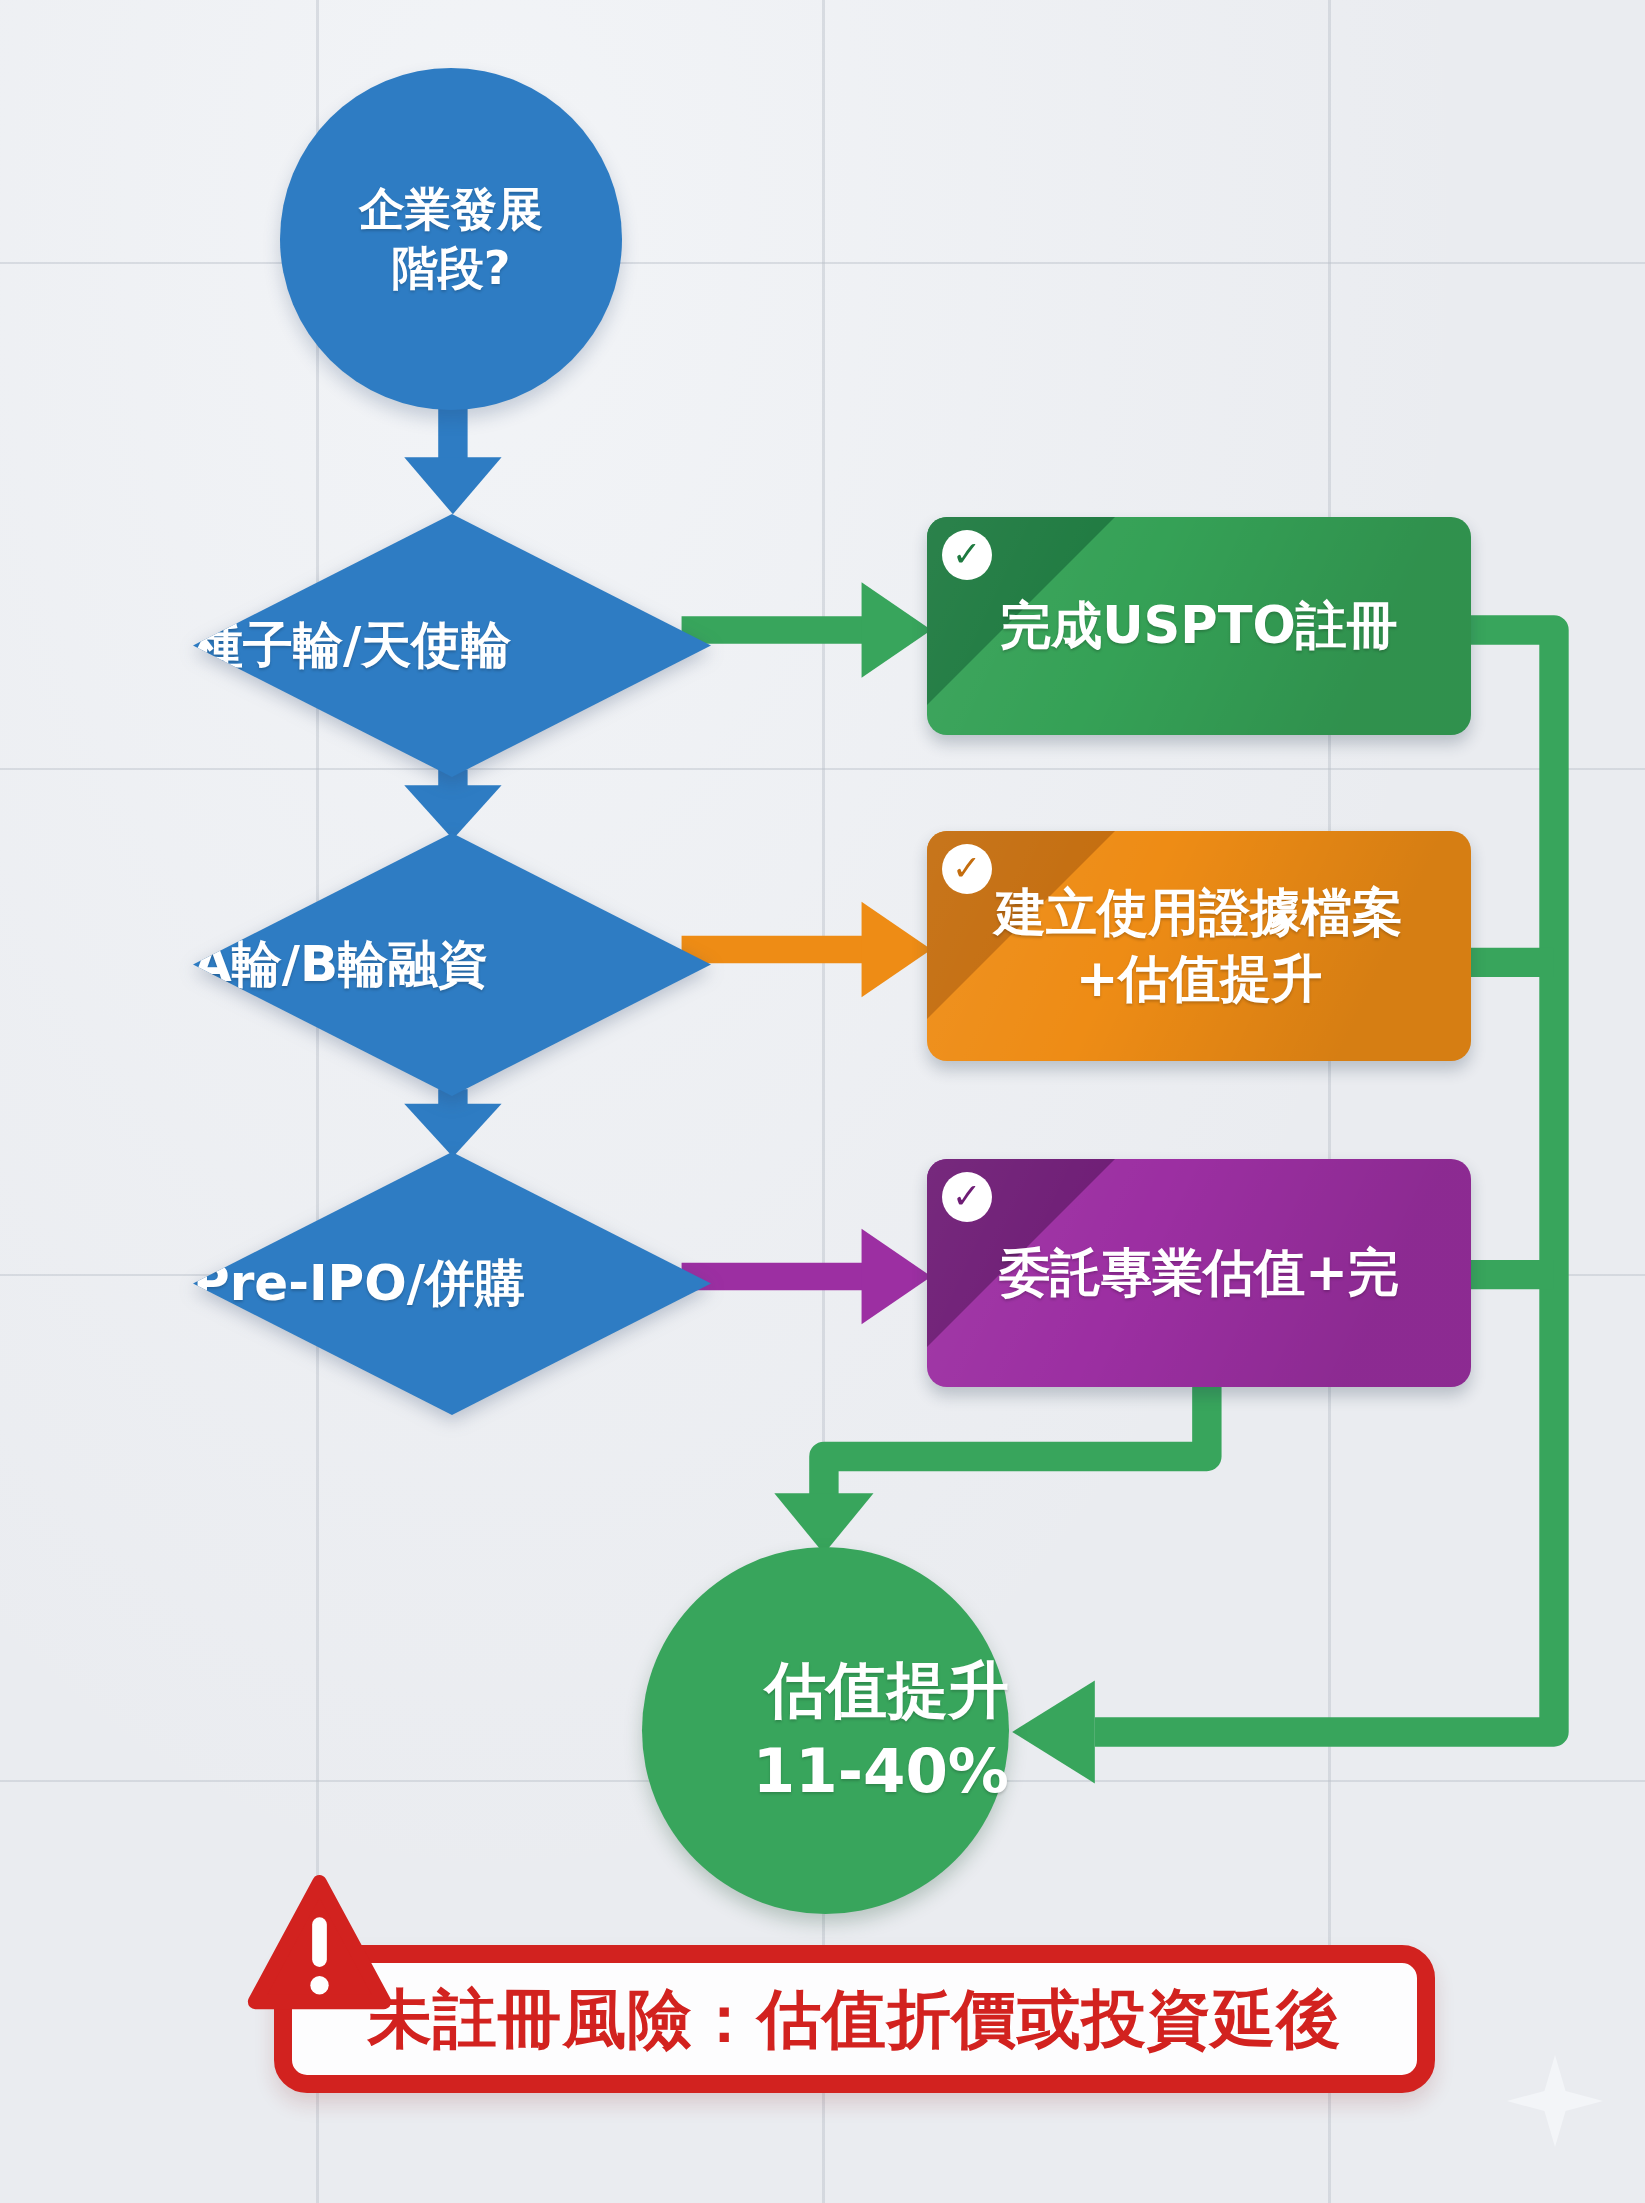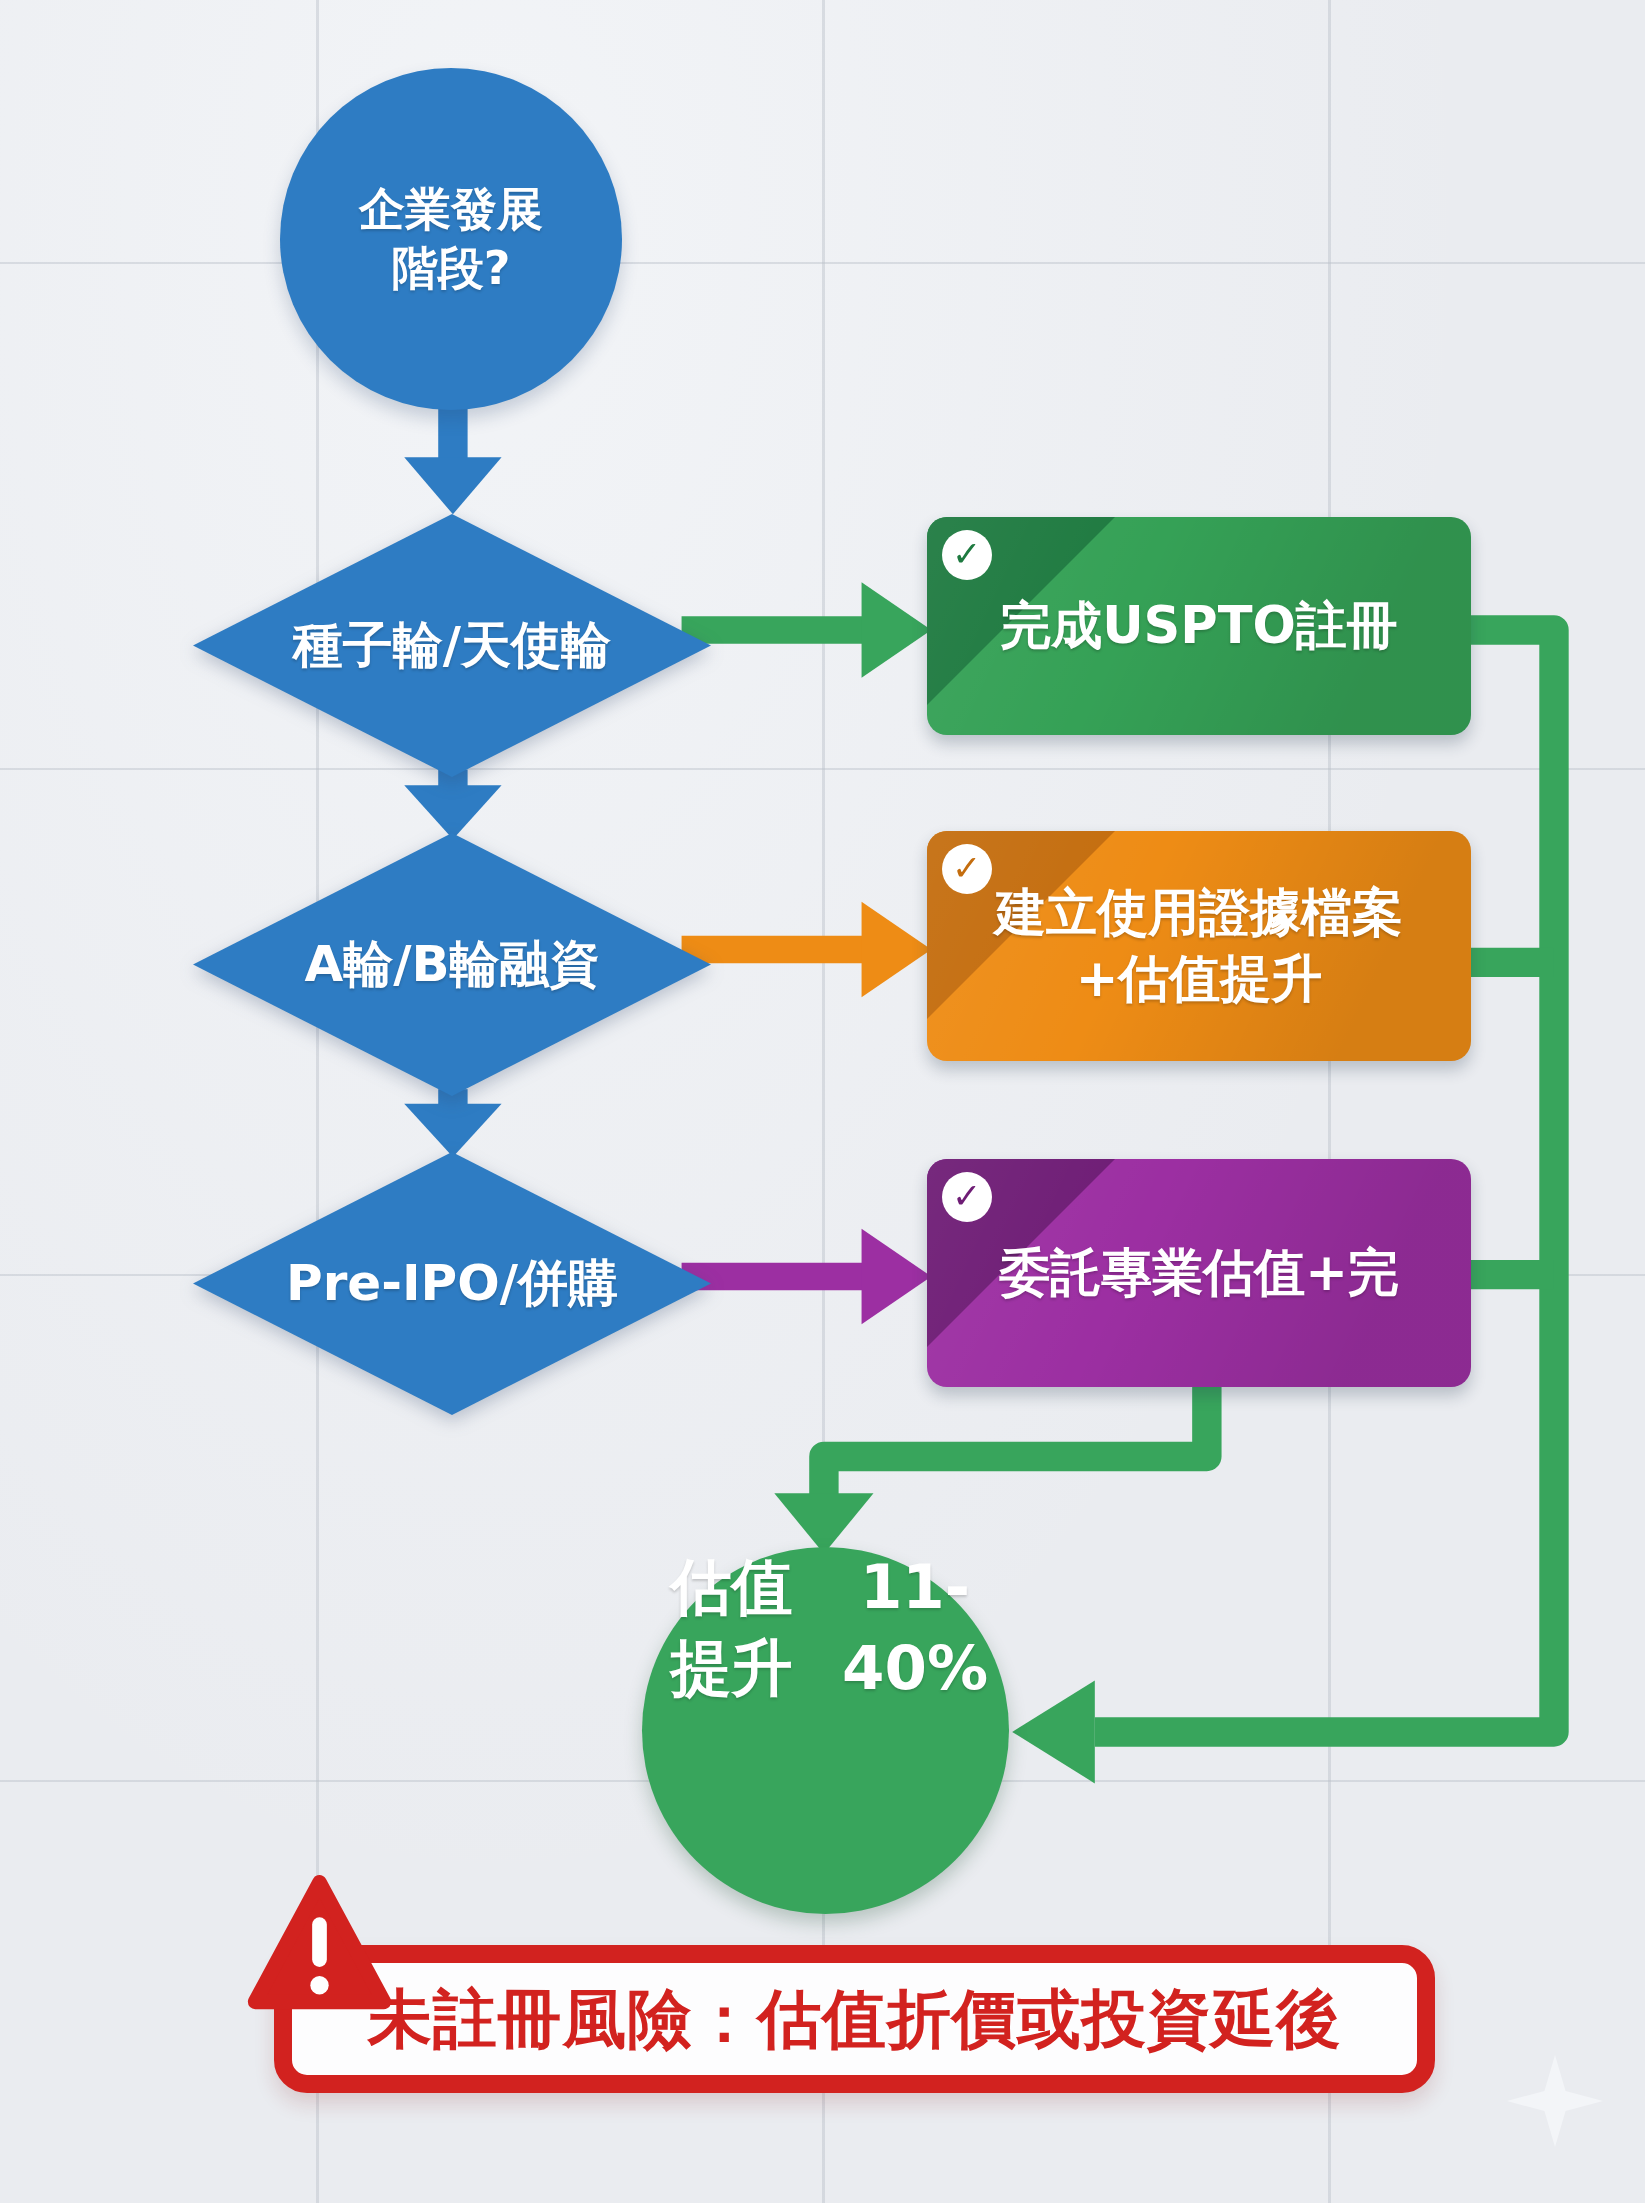--- a/index.html
+++ b/index.html
@@ -28,21 +28,21 @@
     box-shadow:0 9.2px 16.5px rgba(40,70,110,.22);
     text-shadow:0 1.8px 2.8px rgba(0,0,0,.18);
   }
 
   
   .dwrap{position:absolute;z-index:2;filter:drop-shadow(0 6.4px 8.3px rgba(45,70,105,.28));}
   .dw1{left:193px;top:514px;} .dw2{left:193px;top:833px;} .dw3{left:193px;top:1152px;}
   .diamond{
     width:518px;height:263px;background:#2e7cc3;
     clip-path:polygon(50% 0,100% 50%,50% 100%,0 50%);
-    display:flex;align-items:center;justify-content:center;
+    display:flex;align-items:center;justify-content:flex-start;
     color:#fff;font-weight:bold;font-size:50px;
     text-shadow:0 1.8px 2.8px rgba(0,0,0,.2);
   }
 
   
   .action-box{
     left:927px;width:544px;border-radius:20px;overflow:hidden;
     color:#fff;font-weight:bold;font-size:51px;line-height:1.3;
     display:flex;flex-direction:column;align-items:center;justify-content:center;
     text-align:center;box-shadow:0 8.3px 14.7px rgba(35,55,75,.24);
@@ -67,22 +67,22 @@
     background:#fff;display:flex;align-items:center;justify-content:center;
     font-size:35px;font-weight:bold;z-index:3;text-shadow:none;
   }
   .box-uspto .check-badge{color:#1e7a40;}
   .box-evidence .check-badge{color:#c46d0e;}
   .box-valuation .check-badge{color:#6e1c75;}
 
   
   .result-circle{
     left:642px;top:1547px;width:367px;height:367px;border-radius:50%;
-    background:#38a55c;color:#fff;display:flex;flex-direction:row;
-    align-items:flex-start;justify-content:center;font-weight:bold;font-size:61px;
+    background:#38a55c;color:#fff;display:flex;flex-direction:column;
+    align-items:flex-end;justify-content:center;font-weight:bold;font-size:61px;
     line-height:1.32;text-align:center;
     box-shadow:0 9.2px 18.4px rgba(30,80,50,.25);
     text-shadow:0 1.8px 2.8px rgba(0,0,0,.18);
   }
 
   
   .warning-box{
     left:274px;top:1945px;width:1161px;height:148px;box-sizing:border-box;
     background:#fdfdfe;border:18.4px solid #d2221f;border-radius:33px;
     display:flex;align-items:center;justify-content:center;

